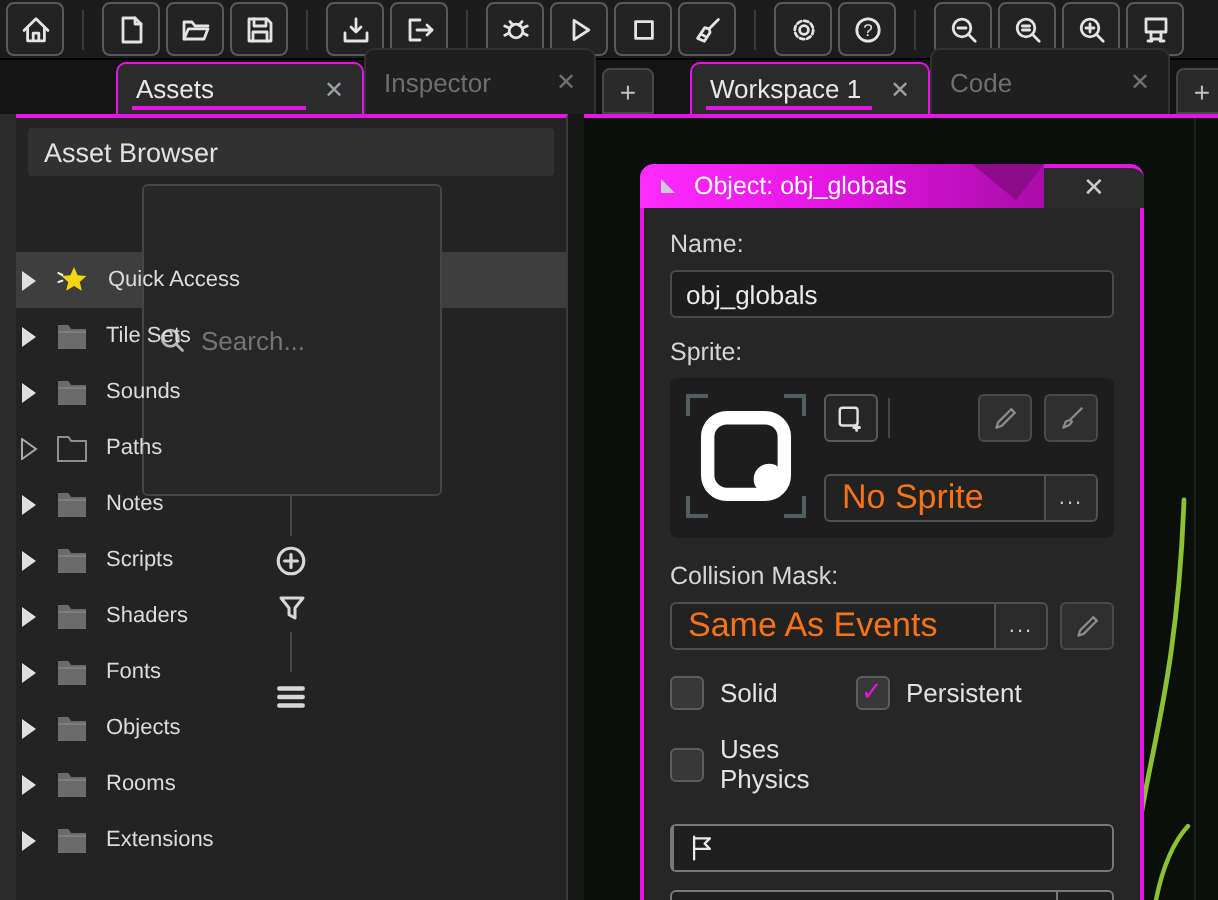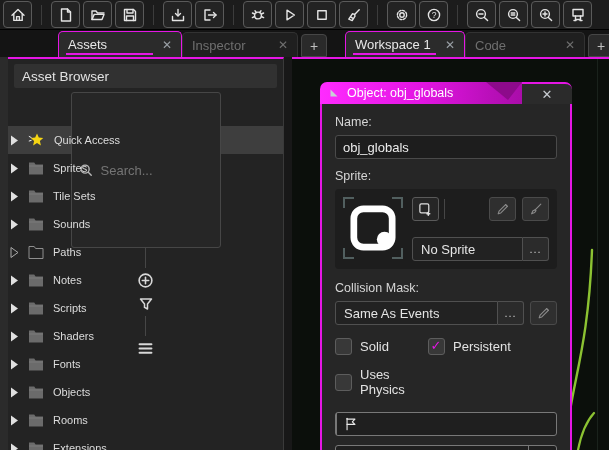--- a/index.html
+++ b/index.html
@@ -13,21 +13,21 @@
         display:flex;align-items:center;justify-content:center;flex:none;}
   .tbtn svg{stroke:#e4e4e4;fill:none;stroke-width:1.4;stroke-linecap:round;stroke-linejoin:round;}
   .tdiv{width:1px;height:20px;background:#3c3c3c;margin:0 6px;flex:none;}
   
   .tabbar{height:27px;background:#141414;display:flex;align-items:flex-end;}
   .tab{height:26px;display:flex;align-items:center;justify-content:space-between;
        padding:0 9px;border-radius:5px 5px 0 0;font-size:13px;box-sizing:border-box;
        position:relative;flex:none;}
   .tab.active{background:#2b2b2b;border:1px solid #e516e5;border-bottom:none;color:#e8e8e8;}
   .tab.active::after{content:"";position:absolute;left:7px;right:28px;bottom:2px;height:2px;background:#e516e5;}
-  .tab.inactive{background:#1f1f1f;border:1px solid #323232;border-bottom:none;color:#6f6f6f;height:25px;}
+  .tab.inactive{background:#1f1f1f;border:1px solid #323232;border-bottom:none;color:#6f6f6f;height:33px;}
   .tab .x{color:#9aa0a6;font-size:12px;margin-left:10px;}
   .tab.inactive .x{color:#6f6f6f;}
   .addtab{width:24px;height:21px;background:#2a2a2a;border:1px solid #464646;border-radius:4px 4px 0 0;
           color:#c0c0c0;display:flex;align-items:center;justify-content:center;margin-left:3px;
           font-size:14px;flex:none;}
   .ltabs{display:flex;align-items:flex-end;margin-left:10px;padding-left:48px;}
   .rtabs{display:flex;align-items:flex-end;margin-left:18px;}
   
   .main{display:flex;height:393px;}
   .dockstrip{width:8px;background:#2b2b2b;flex:none;}
@@ -87,21 +87,21 @@
   .c-br{right:0;bottom:0;border-right-width:2px;border-bottom-width:2px;}
   .spr-col{flex:1;display:flex;flex-direction:column;justify-content:space-between;}
   .spr-top{display:flex;align-items:center;}
   .sbtn{width:27px;height:24px;background:#262626;border:1px solid #5a5a5a;border-radius:3px;
         display:flex;align-items:center;justify-content:center;box-sizing:border-box;}
   .sbtn svg{stroke:#e0e0e0;fill:none;stroke-width:1.3;stroke-linecap:round;stroke-linejoin:round;}
   .sbtn.disabled{background:#2f2f2f;border-color:#4a4a4a;}
   .sbtn.disabled svg{stroke:#8a8a8a;}
   .dropdown{display:flex;height:24px;}
   .dd-main{flex:1;background:#222;border:1px solid #505050;border-radius:3px 0 0 3px;display:flex;
-           align-items:center;padding-left:8px;font-size:13px;color:#e5e5e5;box-sizing:border-box;}
+           align-items:center;padding-left:8px;font-size:17px;color:#f97316;box-sizing:border-box;}
   .dd-more{width:26px;background:#2b2b2b;border:1px solid #505050;border-left:none;
            border-radius:0 3px 3px 0;color:#cccccc;display:flex;align-items:center;
            justify-content:center;font-size:11px;letter-spacing:1px;box-sizing:border-box;}
   .coll-row{display:flex;gap:6px;margin-top:1px;}
   .coll-row .dropdown{flex:1;}
   .checks{margin-top:13px;display:grid;grid-template-columns:93px auto;row-gap:12px;}
   .check{display:flex;align-items:center;gap:8px;font-size:13px;color:#e2e2e2;}
   .cbox{width:15px;height:15px;background:#383838;border:1px solid #5d5d5d;border-radius:3px;
         position:relative;flex:none;}
   .cbox.checked::after{content:"\2713";color:#e516e5;font-weight:bold;font-size:13px;
@@ -301,32 +301,20 @@
                 <polygon points="1,0.5 8,5.5 1,10.5" fill="#e0e0e0"></polygon>
               </svg>
           </span>
           <svg width="17" height="16" viewBox="0 0 17 16">
             <polygon points="9,1.5 10.8,5.6 15.2,6 11.9,9 12.9,13.4 9,11 5.1,13.4 6.1,9 2.8,6 7.2,5.6" fill="#f5d513"></polygon>
             <path d="M1.2 4.5 l2 1 M1.2 9 l2 -0.6" stroke="#efefef" stroke-width="1" fill="none" stroke-linecap="round"></path>
           </svg>
           <span>Quick Access</span>
         </div>
 
-        <div class="row">
-          <span class="chev">
-            <svg width="9" height="11" viewBox="0 0 9 11">
-                <polygon points="1,0.5 8,5.5 1,10.5" fill="#e0e0e0"></polygon>
-              </svg>
-          </span>
-          <svg width="16" height="13" viewBox="0 0 16 13">
-            <path d="M1 0.5 h5.2 l1.4 2 H15 v10 H1 z" fill="#6b6b6b"></path>
-              <path d="M1 4 h14" stroke="#7d7d7d" stroke-width="1"></path>
-          </svg>
-          <span>Sprites</span>
-        </div>
 
         <div class="row">
           <span class="chev">
             <svg width="9" height="11" viewBox="0 0 9 11">
                 <polygon points="1,0.5 8,5.5 1,10.5" fill="#e0e0e0"></polygon>
               </svg>
           </span>
           <svg width="16" height="13" viewBox="0 0 16 13">
             <path d="M1 0.5 h5.2 l1.4 2 H15 v10 H1 z" fill="#6b6b6b"></path>
               <path d="M1 4 h14" stroke="#7d7d7d" stroke-width="1"></path>

